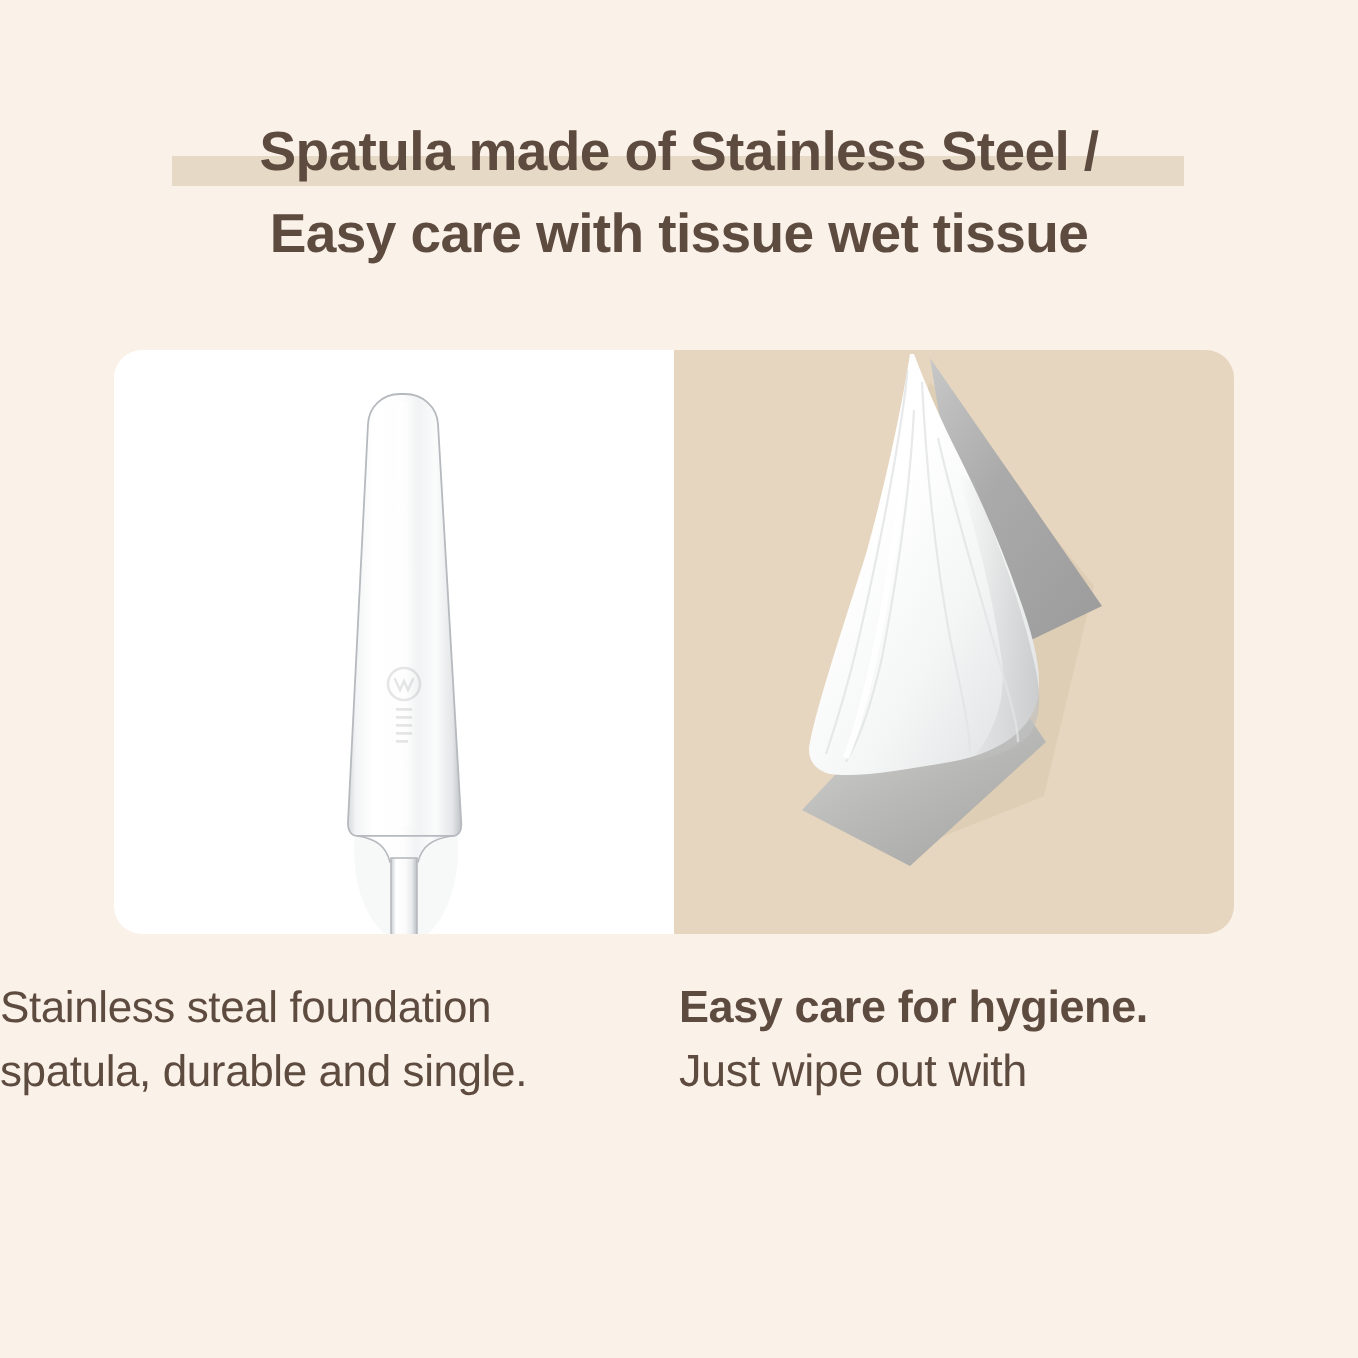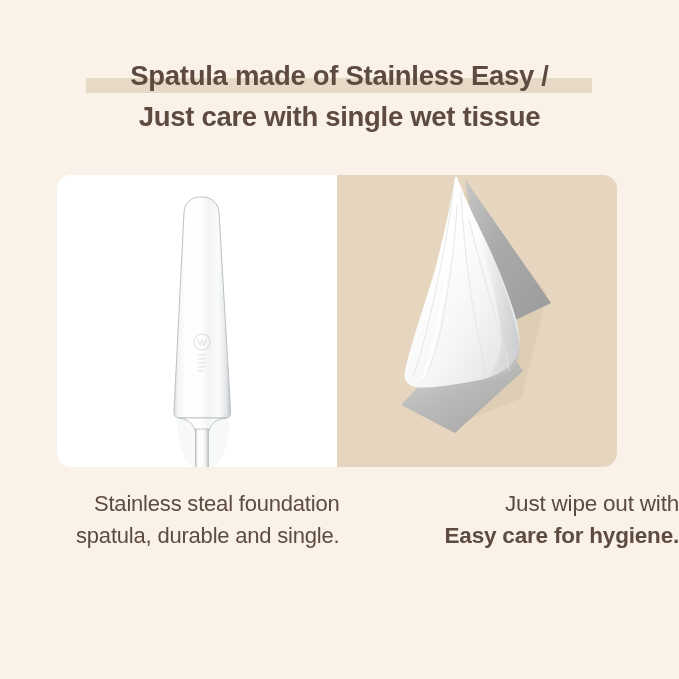--- a/index.html
+++ b/index.html
@@ -99,23 +99,22 @@
   .captions {
     position: absolute;
     left: 0;
     top: 488px;
     width: 679px;
     display: flex;
   }
 
   .caption-col {
     width: 339.5px;
-    text-align: right;
+    text-align: left;
     color: #5e4b3f;
-    margin-left: 18px;
   }
 
   .caption-line {
     display: block;
     font-size: 22.5px;
     font-weight: normal;
     line-height: 31.5px;
     letter-spacing: -0.2px;
     color: #5e4b3f;
     white-space: nowrap;
@@ -130,24 +129,24 @@
   }
 </style>
 </head>
 <body>
 
 <div class="page">
 
   <div class="heading">
     <span class="heading-line has-band">
       <span class="band"></span>
-      <span class="hl-text">Spatula made of Stainless Easy /</span>
+      <span class="hl-text">Spatula made of Stainless Steel /</span>
     </span>
     <span class="heading-line">
-      <span class="hl-text">Just care with single wet tissue</span>
+      <span class="hl-text">Easy care with tissue wet tissue</span>
     </span>
   </div>
 
   <div class="panels">
 
     <div class="panel panel-left">
       <svg class="panel-art" viewBox="0 0 280 292" preserveAspectRatio="none">
         <defs>
           <linearGradient id="bladeGrad" x1="0" y1="0" x2="1" y2="0">
             <stop offset="0%" stop-color="#d8dadd"></stop>
@@ -280,18 +279,18 @@
   </div>
 
   <div class="captions">
 
     <div class="caption-col left">
       <span class="caption-line">Stainless steal foundation</span>
       <span class="caption-line">spatula, durable and single.</span>
     </div>
 
     <div class="caption-col right">
+      <span class="caption-line bold">Easy care for hygiene.</span>
       <span class="caption-line">Just wipe out with</span>
-      <span class="caption-line bold">Easy care for hygiene.</span>
     </div>
   </div>
 
 </div>
 
 </body></html>

